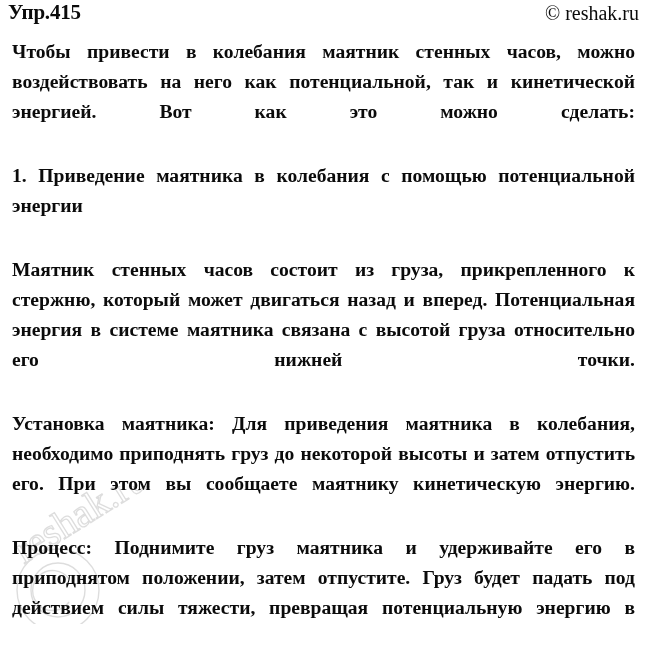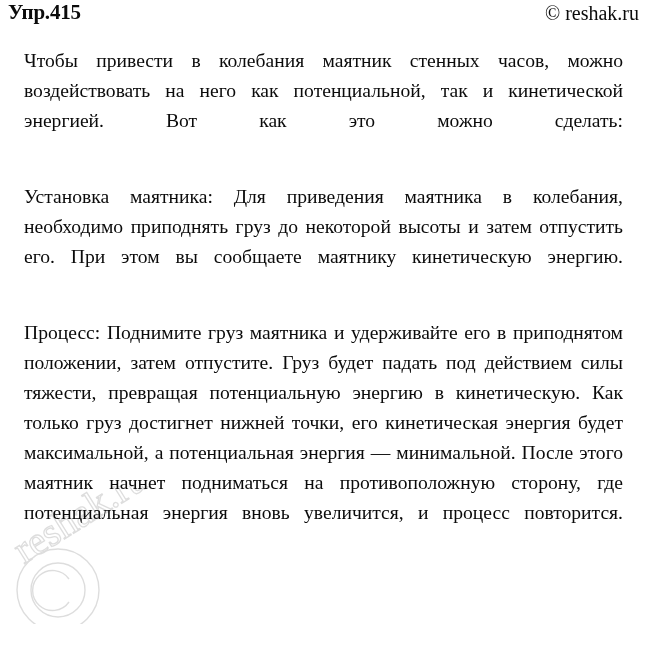--- a/index.html
+++ b/index.html
@@ -53,24 +53,25 @@
     position: relative;
     padding: 0 7px 0 8px;
     margin-top: 7px;
     z-index: 2;
   }
   .para {
     font-size: 19.6px;
     line-height: 30px;
     text-align: justify;
     text-justify: inter-word;
-    margin: 16px;
+    margin: 4px;
     -webkit-hyphens: none;
     hyphens: none;
     word-spacing: 0px;
+    font-weight: bold;
   }
   
   .para::after {
     content: "";
     display: inline-block;
     width: 100%;
   }
 
   
   .watermark {
@@ -104,17 +105,19 @@
         <path d="M63 93 A20 20 0 1 0 63 116"></path>
       </g>
       <g transform="rotate(-32 20 70)">
         <text x="14" y="76" font-family="'Liberation Serif','DejaVu Serif',serif" font-size="40" fill="none" stroke="#c2c2c2" stroke-width="1.3">reshak.ru</text>
       </g>
     </svg>
   </div>
 
   <div class="content">
     <p class="para">Чтобы привести в колебания маятник стенных часов, можно воздействовать на него как потенциальной, так и кинетической энергией. Вот как это можно сделать:</p>
+    <p class="para">1. Приведение маятника в колебания с помощью потенциальной энергии</p>
+    <p class="para">Маятник стенных часов состоит из груза, прикрепленного к стержню, который может двигаться назад и вперед. Потенциальная энергия в системе маятника связана с высотой груза относительно его нижней точки.</p>
     <p class="para">Установка маятника: Для приведения маятника в колебания, необходимо приподнять груз до некоторой высоты и затем отпустить его. При этом вы сообщаете маятнику кинетическую энергию.</p>
     <p class="para">Процесс: Поднимите груз маятника и удерживайте его в приподнятом положении, затем отпустите. Груз будет падать под действием силы тяжести, превращая потенциальную энергию в кинетическую. Как только груз достигнет нижней точки, его кинетическая энергия будет максимальной, а потенциальная энергия — минимальной. После этого маятник начнет подниматься на противоположную сторону, где потенциальная энергия вновь увеличится, и процесс повторится.</p>
   </div>
 
 </div>
 
 </body></html>

